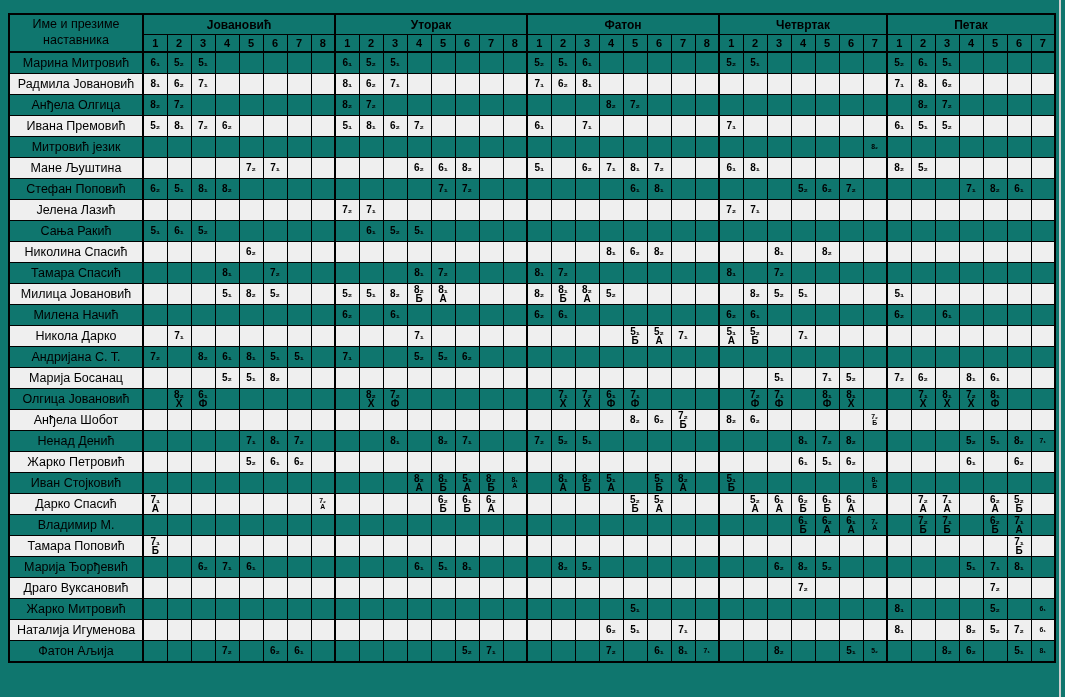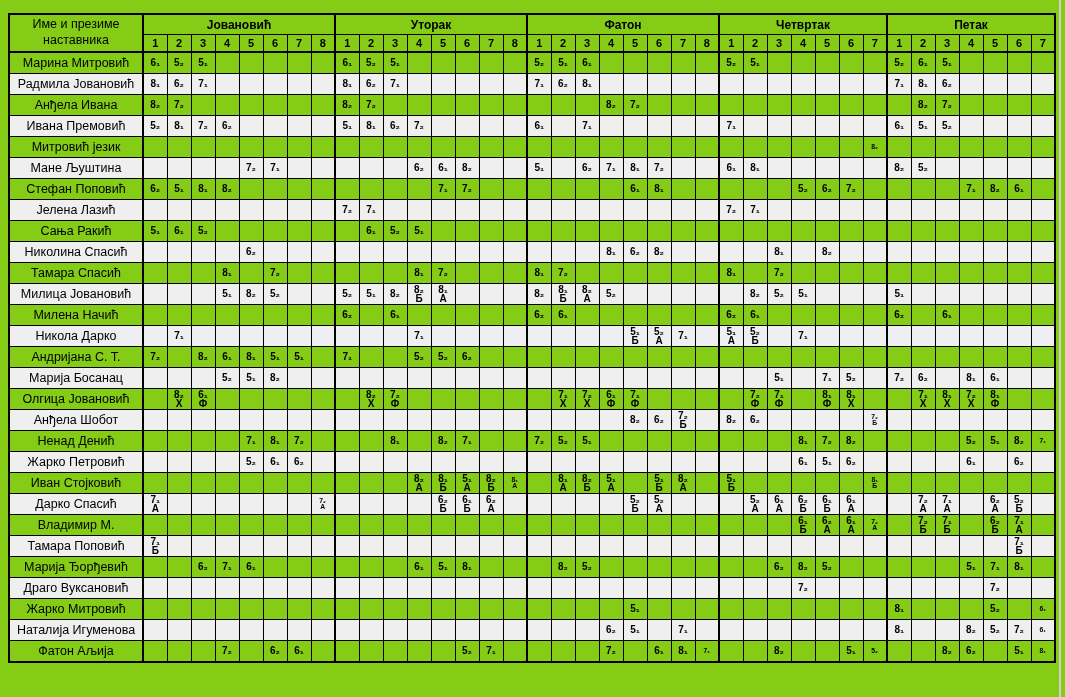--- a/index.html
+++ b/index.html
@@ -1,17 +1,17 @@
 <!DOCTYPE html>
 <html><head>
 <meta charset="utf-8">
 <style>
   html,body{margin:0;padding:0;background:#ffffff;width:1065px;height:697px;overflow:hidden;
     font-family:"Liberation Sans","DejaVu Sans",sans-serif;}
-  #stage{position:relative;width:1065px;height:697px;background:#84cc16;}
+  #stage{position:relative;width:1065px;height:697px;background:#0f766e;}
   #edge-line{position:absolute;top:0;right:4px;width:2px;height:697px;background:#cfcfcf;}
   table.timetable{position:absolute;left:8px;top:13px;border-collapse:collapse;table-layout:fixed;
     border:2px solid #000;}
   .timetable th,.timetable td{border:1px solid #000;padding:0;text-align:center;vertical-align:middle;
     overflow:hidden;}
   .timetable col.name-col{width:134px;}
   .timetable col.period-col{width:24px;}
   th.corner{font-weight:normal;font-size:12.5px;line-height:1.25;white-space:pre-line;
     border-right:2px solid #000;border-bottom:2px solid #000;}
   th.day-label{font-weight:bold;font-size:12px;height:19px;border-left:2px solid #000;}
@@ -199,21 +199,21 @@
           <td></td>
           <td class="day-start">7₁</td>
           <td>8₁</td>
           <td>6₂</td>
           <td></td>
           <td></td>
           <td></td>
           <td></td>
         </tr>
         <tr>
-          <th class="teacher">Анђела Ивана</th>
+          <th class="teacher">Анђела Олгица</th>
           <td class="day-start">8₂</td>
           <td>7₂</td>
           <td></td>
           <td></td>
           <td></td>
           <td></td>
           <td></td>
           <td></td>
           <td class="day-start">8₂</td>
           <td>7₂</td>

